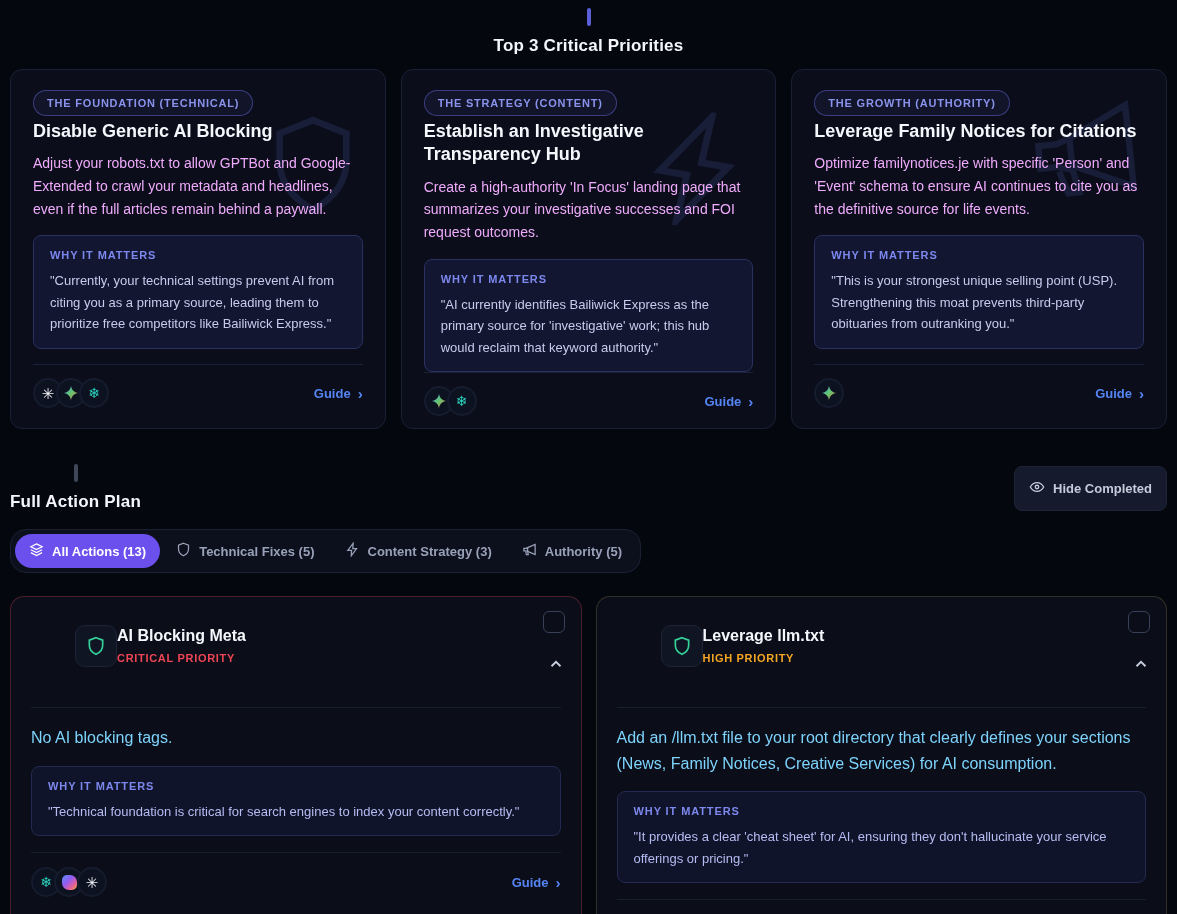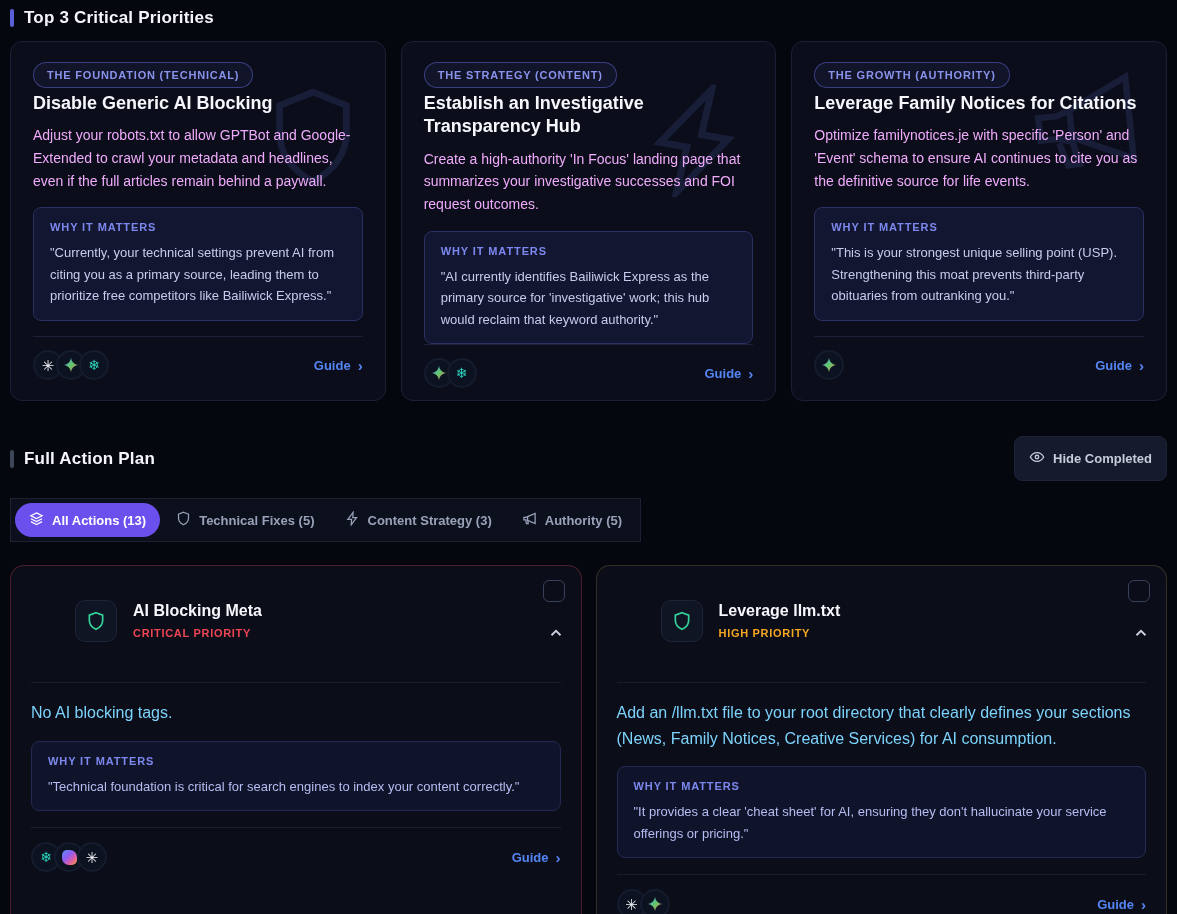--- a/index.html
+++ b/index.html
@@ -1,21 +1,21 @@
 <!DOCTYPE html>
 <html><head>
 <meta charset="utf-8">
 <style>
   * { margin:0; padding:0; box-sizing:border-box; }
   html,body { width:1177px; height:914px; background:#05070e; overflow:hidden;
     font-family:"Liberation Sans", sans-serif; color:#e8eaf2; }
   .wrap { padding:8px 10px 0 10px; }
 
   
-  .sec-head { display:flex; align-items:center; gap:10px; }
+  .sec-head { display:flex; align-items:center; gap:10px;flex-direction:column; }
   .sec-bar { width:4px; height:18px; border-radius:2px; }
   .sec-bar.purple { background:#5a5fd8; }
   .sec-bar.slate { background:#3d4759; }
   .sec-title { font-size:17px; font-weight:800; letter-spacing:.2px; color:#f4f6fb; }
 
   
   .grid3 { margin-top:13px; display:grid; grid-template-columns:repeat(3,1fr); gap:15px; }
   .pcard { position:relative; height:360px; background:#0b0e1a; border:1px solid #1b2036;
     border-radius:12px; padding:20px 22px; display:flex; flex-direction:column; overflow:hidden; }
   .watermark { position:absolute; top:40px; right:22px; opacity:.55; pointer-events:none; }
@@ -41,33 +41,33 @@
   .guide { display:flex; align-items:center; gap:7px; color:#5585f5; font-size:13px; font-weight:700; cursor:pointer; }
   .guide .chev { font-size:15px; line-height:1; color:#5585f5; }
 
   
   .plan-head { margin-top:35px; display:flex; align-items:center; justify-content:space-between; }
   .hide-btn { display:flex; align-items:center; gap:8px; background:#151b2d; color:#c6cbda;
     font-size:13px; font-weight:600; border:1px solid #1d2437; border-radius:8px; padding:12px 14px; cursor:pointer; }
 
   
   .tabs { margin-top:17px; display:inline-flex; align-items:center; gap:2px; background:#0c101d;
-    border:1px solid #1b2133; border-radius:0; padding:4px; }
+    border:1px solid #1b2133; border-radius:16px; padding:4px; }
   .tab { display:flex; align-items:center; gap:8px; padding:8px 14px; border-radius:999px;
     font-size:13px; font-weight:600; color:#99a1b8; cursor:pointer; white-space:nowrap; }
   .tab.active { background:#6b50ee; color:#ffffff; font-weight:700; }
   .tab svg { flex:0 0 auto; }
 
   
   .grid2 { margin-top:23px; display:grid; grid-template-columns:repeat(2,1fr); gap:14px; }
   .acard { position:relative; background:#0b0d18; border-radius:14px; padding:20px 20px; min-height:364px;
     display:flex; flex-direction:column; }
   .acard.critical { border:1px solid rgba(220,70,90,.30); }
   .acard.high { border:1px solid rgba(190,170,90,.22); }
-  .ahead { display:flex; align-items:flex-start; gap:16px; margin-top:14px;padding-left:44px; }
+  .ahead { display:flex; align-items:flex-start; gap:0; margin-top:8px;padding-left:44px; }
   .asq { width:42px; height:42px; border-radius:10px; background:#101524; border:1px solid #1e2438;
     display:flex; align-items:center; justify-content:center; }
   .atitle { font-size:16px; font-weight:800; color:#f5f7fc; margin-top:2px; }
   .apriority { margin-top:7px; font-size:11px; font-weight:800; letter-spacing:.7px; }
   .apriority.critical { color:#ef4655; }
   .apriority.high { color:#f5a623; }
   .checkbox { position:absolute; top:14px; right:16px; width:22px; height:22px; border:1.5px solid #39415a;
     border-radius:6px; background:transparent; cursor:pointer; }
   .collapse { position:absolute; top:58px; right:16px; color:#cad0e0; cursor:pointer; }
   .adivider { border-top:1px solid #191d30; margin-top:40px; }

